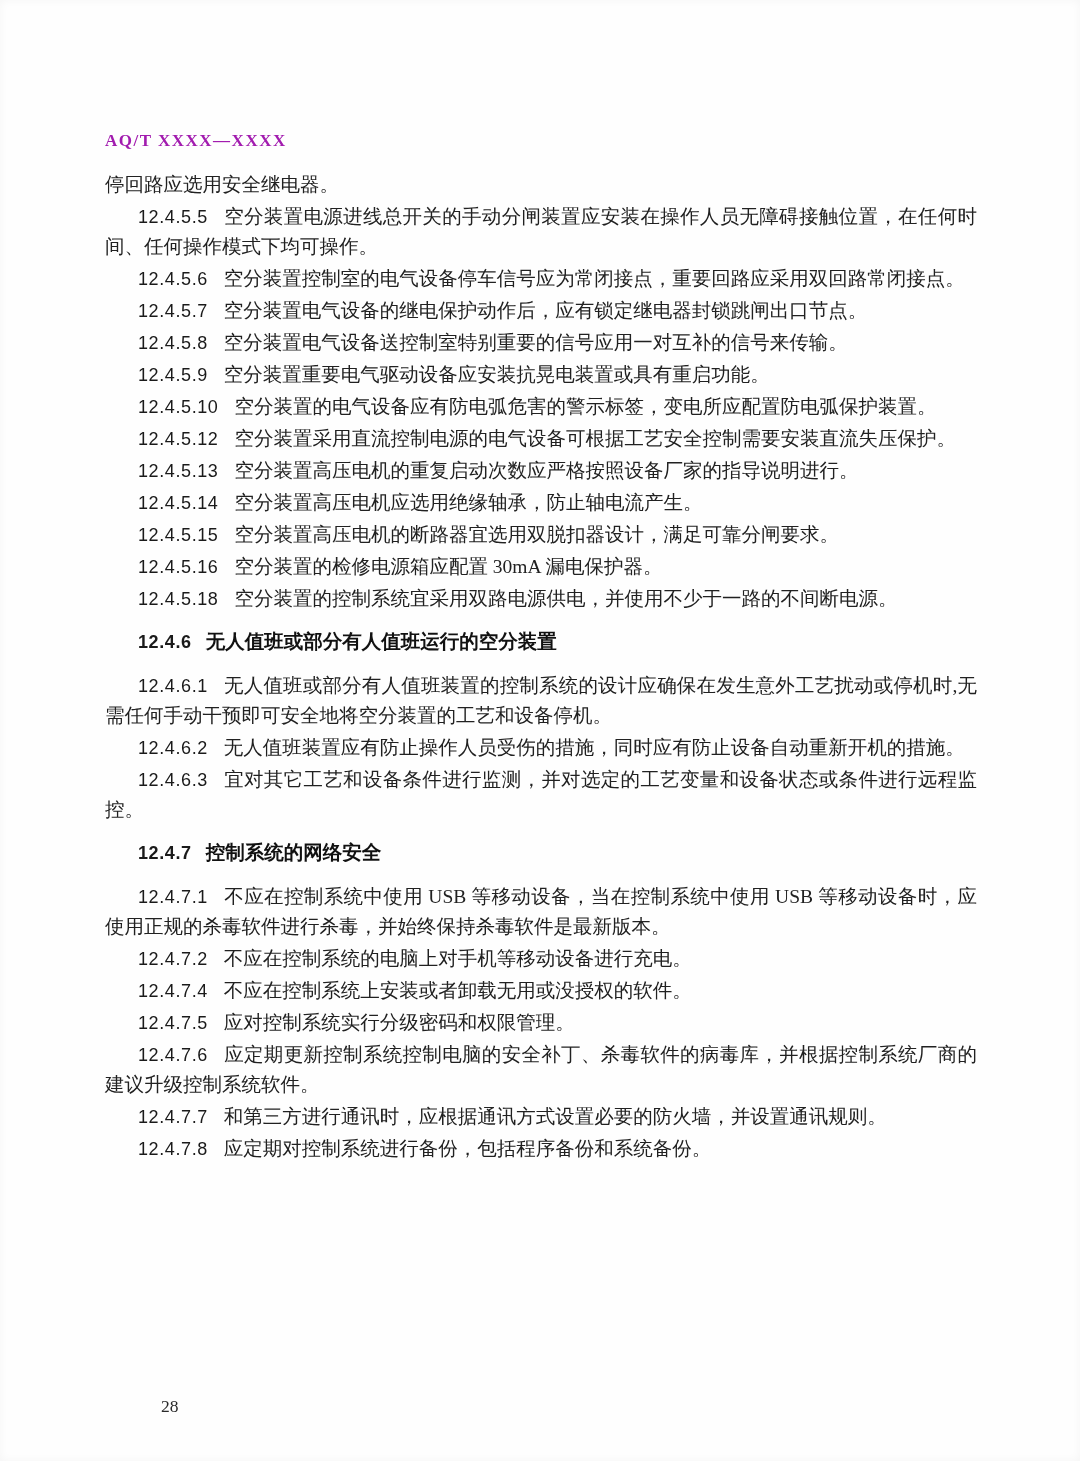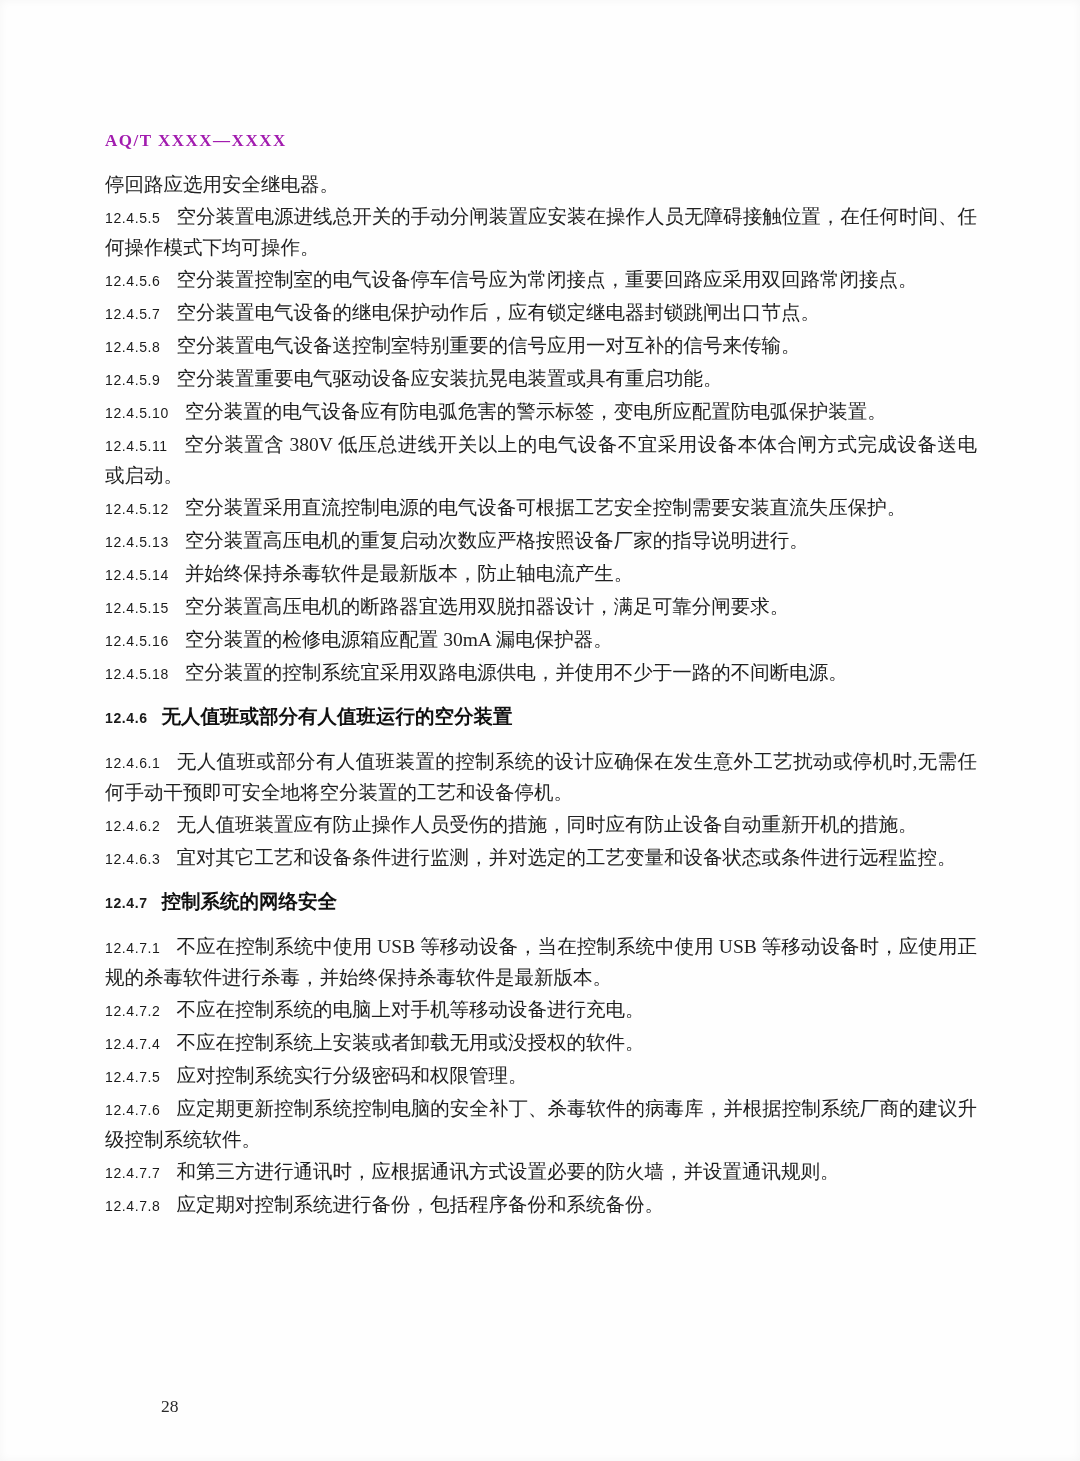--- a/index.html
+++ b/index.html
@@ -35,25 +35,26 @@
   }
   .para {
     margin: 0 0 2px 0;
     font-size: 19.5px;
     line-height: 30px;
     text-align: justify;
     color: #212121;
   }
   .para .clause-num {
     font-family: "Liberation Sans", "DejaVu Sans", sans-serif;
-    font-size: 14px;
+    font-size: 18px;
     letter-spacing: 0.6px;
     margin-right: 16px;
     white-space: nowrap;
     color: #1a1a1a;
+    margin-left: 33px;
   }
   .para.heading {
     margin-top: 12px;
     margin-bottom: 14px;
     font-weight: bold;
     font-family: "Liberation Sans", "DejaVu Sans", sans-serif;
     font-size: 19.5px;
     color: #111111;
   }
   .para.heading .clause-num {
@@ -77,24 +78,23 @@
   <div class="doc-header">AQ/T XXXX—XXXX</div>
 
   <div class="content">
       <p class="para"><span>停回路应选用安全继电器。</span></p>
       <p class="para"><span class="clause-num">12.4.5.5</span><span>空分装置电源进线总开关的手动分闸装置应安装在操作人员无障碍接触位置，在任何时间、任何操作模式下均可操作。</span></p>
       <p class="para"><span class="clause-num">12.4.5.6</span><span>空分装置控制室的电气设备停车信号应为常闭接点，重要回路应采用双回路常闭接点。</span></p>
       <p class="para"><span class="clause-num">12.4.5.7</span><span>空分装置电气设备的继电保护动作后，应有锁定继电器封锁跳闸出口节点。</span></p>
       <p class="para"><span class="clause-num">12.4.5.8</span><span>空分装置电气设备送控制室特别重要的信号应用一对互补的信号来传输。</span></p>
       <p class="para"><span class="clause-num">12.4.5.9</span><span>空分装置重要电气驱动设备应安装抗晃电装置或具有重启功能。</span></p>
       <p class="para"><span class="clause-num">12.4.5.10</span><span>空分装置的电气设备应有防电弧危害的警示标签，变电所应配置防电弧保护装置。</span></p>
-      <p class="para"><span class="clause-num">12.4.5.11</span><span>空分装置含 380V 低压总进线开关以上的电气设备不宜采用设备本体合闸方式完成设备送电或启动。</span></p>
       <p class="para"><span class="clause-num">12.4.5.12</span><span>空分装置采用直流控制电源的电气设备可根据工艺安全控制需要安装直流失压保护。</span></p>
       <p class="para"><span class="clause-num">12.4.5.13</span><span>空分装置高压电机的重复启动次数应严格按照设备厂家的指导说明进行。</span></p>
-      <p class="para"><span class="clause-num">12.4.5.14</span><span>并始终保持杀毒软件是最新版本，防止轴电流产生。</span></p>
+      <p class="para"><span class="clause-num">12.4.5.14</span><span>空分装置高压电机应选用绝缘轴承，防止轴电流产生。</span></p>
       <p class="para"><span class="clause-num">12.4.5.15</span><span>空分装置高压电机的断路器宜选用双脱扣器设计，满足可靠分闸要求。</span></p>
       <p class="para"><span class="clause-num">12.4.5.16</span><span>空分装置的检修电源箱应配置 30mA 漏电保护器。</span></p>
       <p class="para"><span class="clause-num">12.4.5.18</span><span>空分装置的控制系统宜采用双路电源供电，并使用不少于一路的不间断电源。</span></p>
       <p class="para heading"><span class="clause-num">12.4.6</span><span>无人值班或部分有人值班运行的空分装置</span></p>
       <p class="para"><span class="clause-num">12.4.6.1</span><span>无人值班或部分有人值班装置的控制系统的设计应确保在发生意外工艺扰动或停机时,无需任何手动干预即可安全地将空分装置的工艺和设备停机。</span></p>
       <p class="para"><span class="clause-num">12.4.6.2</span><span>无人值班装置应有防止操作人员受伤的措施，同时应有防止设备自动重新开机的措施。</span></p>
       <p class="para"><span class="clause-num">12.4.6.3</span><span>宜对其它工艺和设备条件进行监测，并对选定的工艺变量和设备状态或条件进行远程监控。</span></p>
       <p class="para heading"><span class="clause-num">12.4.7</span><span>控制系统的网络安全</span></p>
       <p class="para"><span class="clause-num">12.4.7.1</span><span>不应在控制系统中使用 USB 等移动设备，当在控制系统中使用 USB 等移动设备时，应使用正规的杀毒软件进行杀毒，并始终保持杀毒软件是最新版本。</span></p>
       <p class="para"><span class="clause-num">12.4.7.2</span><span>不应在控制系统的电脑上对手机等移动设备进行充电。</span></p>

